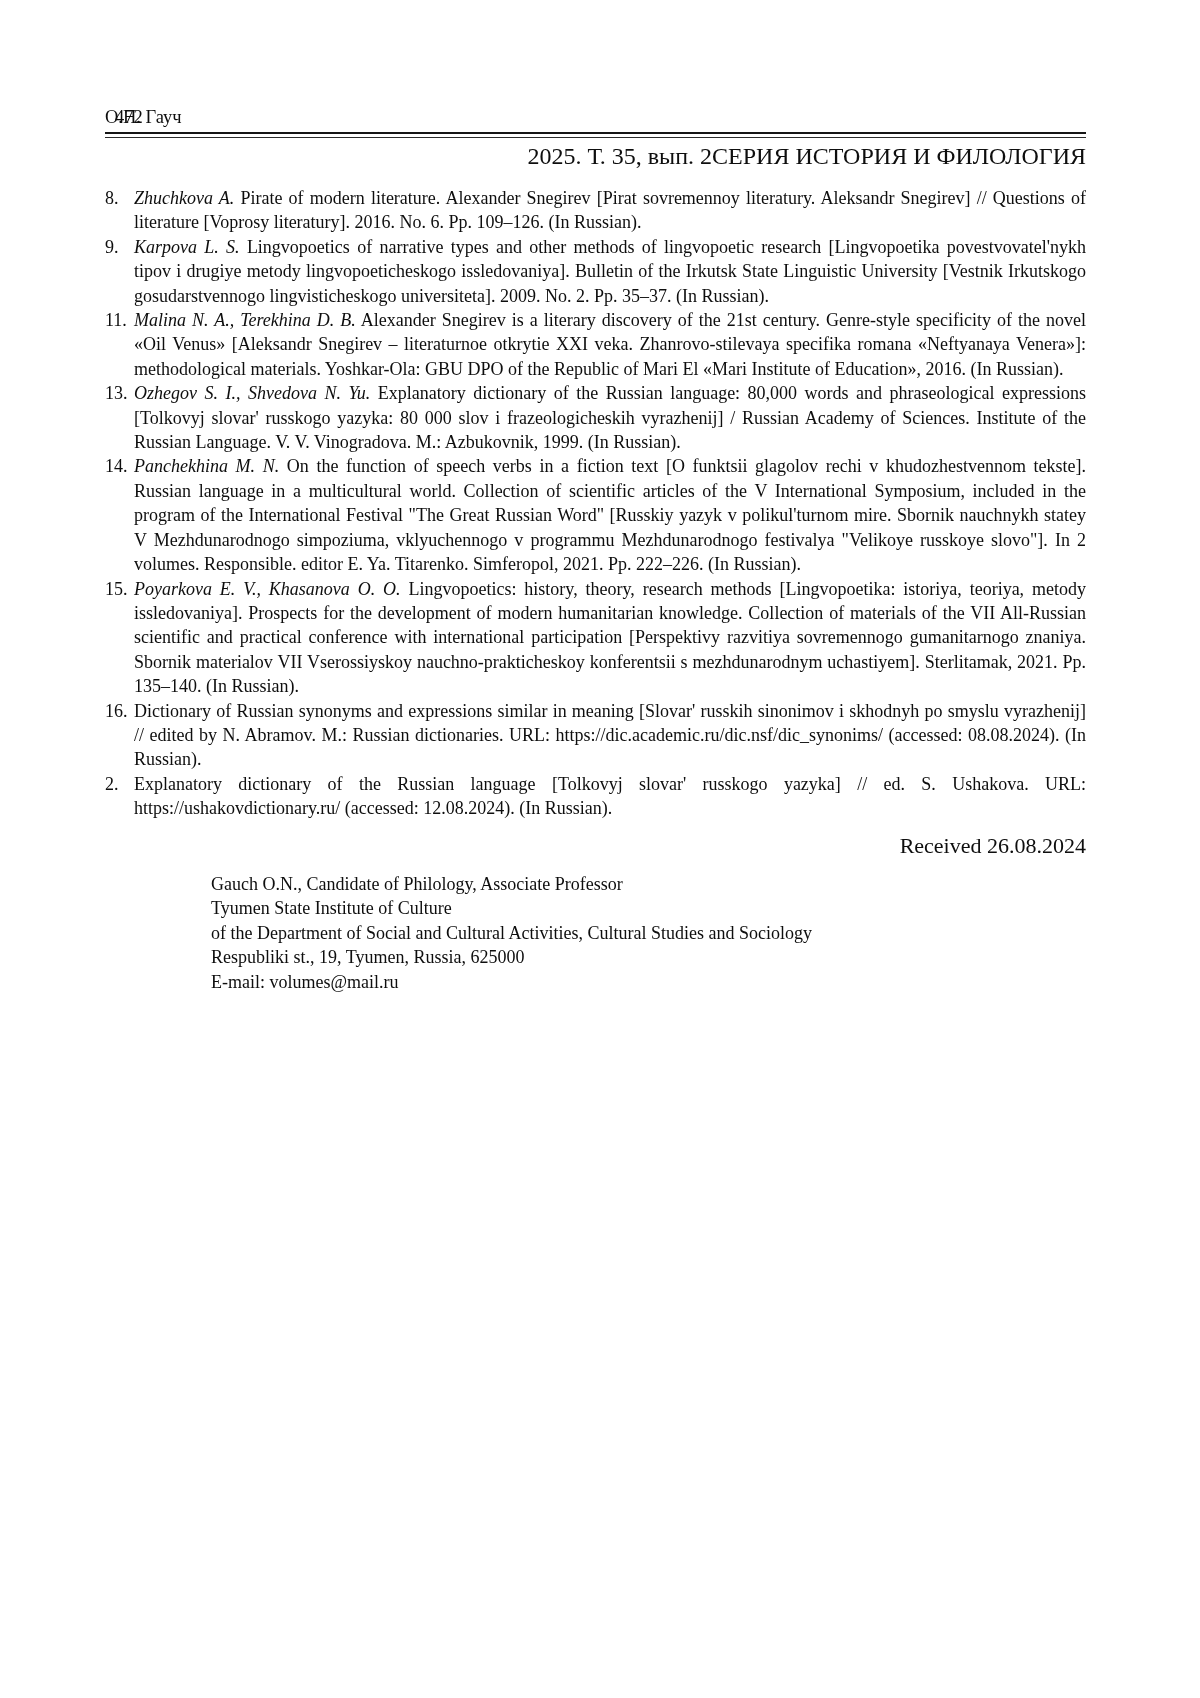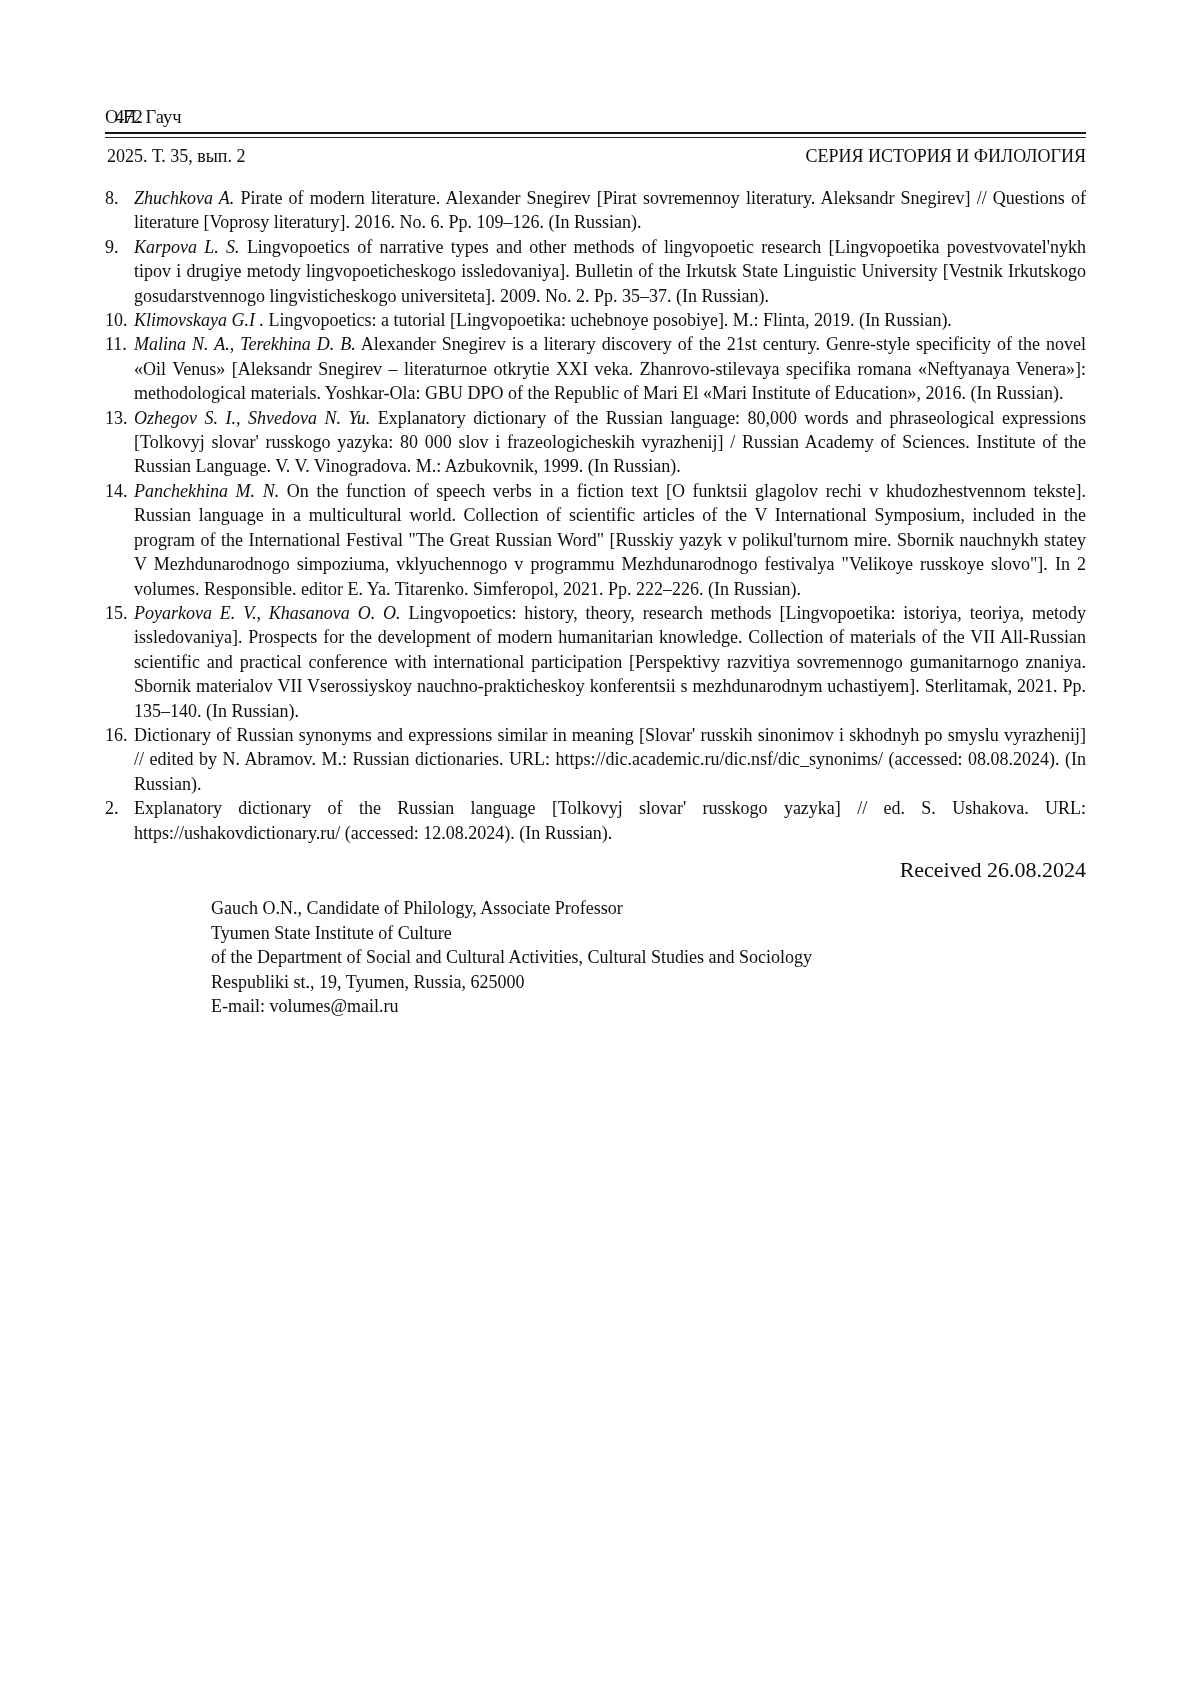--- a/index.html
+++ b/index.html
@@ -27,22 +27,22 @@
   .hdr-page-num { position: absolute; left: 10px; top: 0; }
   .hdr-running-title { position: absolute; left: 0; right: 0; top: 0; text-align: left; }
   .hdr-rule {
     height: 3px;
     border-top: 2.5px solid #161616;
     border-bottom: 1.2px solid #2b2b2b;
     margin-top: 2px;
   }
   .hdr-bottom {
     display: flex;
-    justify-content: space-between;
-    font-size: 18px;
+    justify-content: flex-end;
+    font-size: 24px;
     margin-top: 7px;
     line-height: 22px;
   }
   .hdr-bottom .left { padding-left: 2px; }
   
   .refs { margin-top: 19px; }
   .ref {
     position: relative;
     padding-left: 29px;
     font-size: 18px;
@@ -89,25 +89,20 @@
       <i class="ref-author">Zhuchkova A.</i>
       <span class="ref-text">Pirate of modern literature. Alexander Snegirev [Pirat sovremennoy literatury. Aleksandr Snegirev] // Questions of literature [Voprosy literatury]. 2016. No. 6. Pp. 109–126. (In Russian).</span>
     </div>
 
     <div class="ref">
       <span class="ref-num">9.</span>
       <i class="ref-author">Karpova L. S.</i>
       <span class="ref-text">Lingvopoetics of narrative types and other methods of lingvopoetic research [Lingvopoetika povestvovatel'nykh tipov i drugiye metody lingvopoeticheskogo issledovaniya]. Bulletin of the Irkutsk State Linguistic University [Vestnik Irkutskogo gosudarstvennogo lingvisticheskogo universiteta]. 2009. No. 2. Pp. 35–37. (In Russian).</span>
     </div>
 
-    <div class="ref">
-      <span class="ref-num">10.</span>
-      <i class="ref-author">Klimovskaya G.I .</i>
-      <span class="ref-text">Lingvopoetics: a tutorial [Lingvopoetika: uchebnoye posobiye]. M.: Flinta, 2019. (In Russian).</span>
-    </div>
 
     <div class="ref">
       <span class="ref-num">11.</span>
       <i class="ref-author">Malina N. A., Terekhina D. B.</i>
       <span class="ref-text">Alexander Snegirev is a literary discovery of the 21st century. Genre-style specificity of the novel «Oil Venus» [Aleksandr Snegirev – literaturnoe otkrytie XXI veka. Zhanrovo-stilevaya specifika romana «Neftyanaya Venera»]: methodological materials. Yoshkar-Ola: GBU DPO of the Republic of Mari El «Mari Institute of Education», 2016. (In Russian).</span>
     </div>
 
 
     <div class="ref">
       <span class="ref-num">13.</span>

